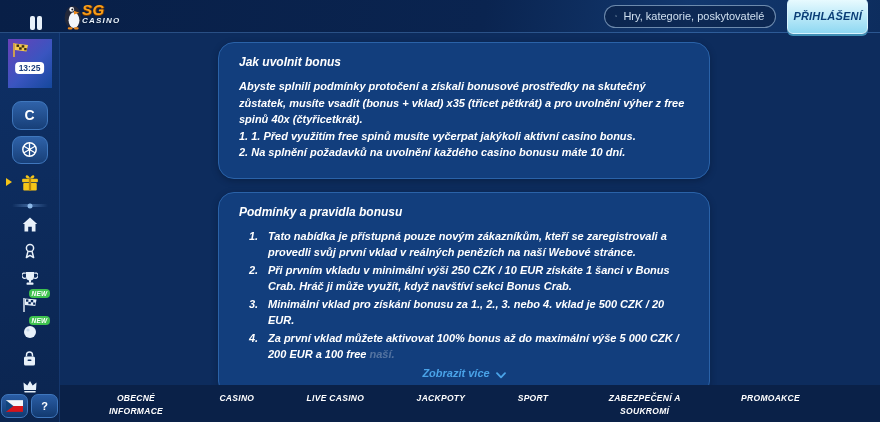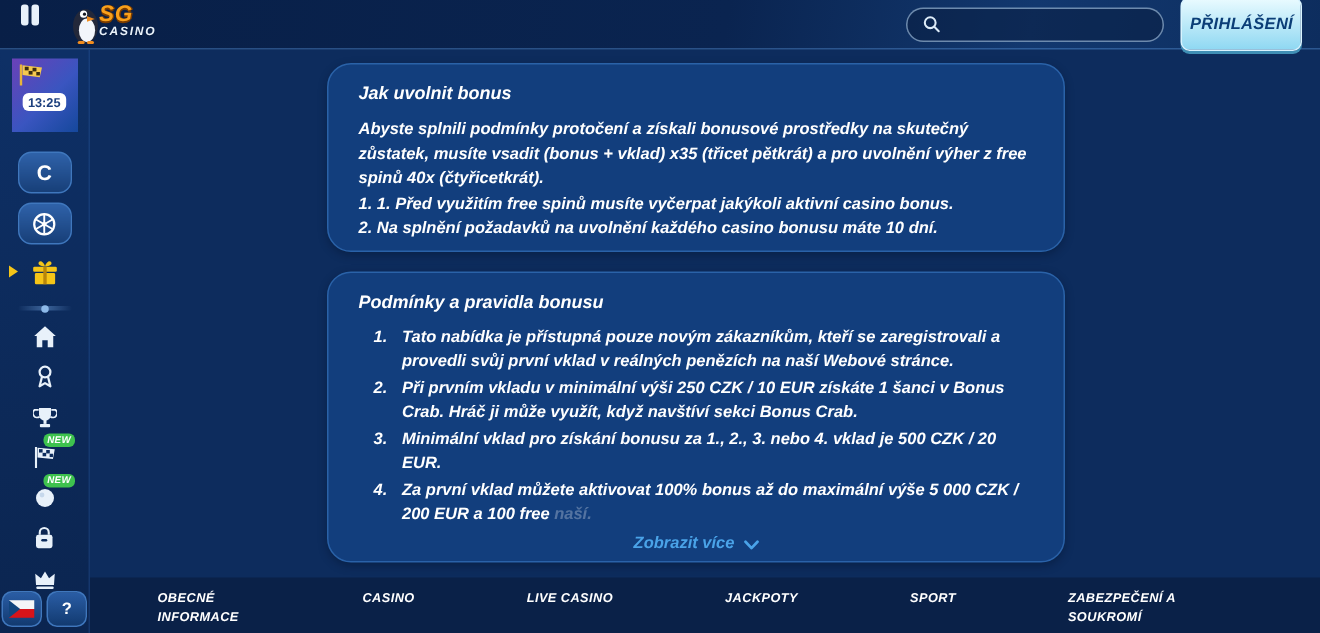--- a/index.html
+++ b/index.html
@@ -12,21 +12,21 @@
   }
 
   
   .navbar {
     position:absolute; top:0; left:0; width:880px; height:33px;
     background:linear-gradient(100deg,#081f47 0%,#0a2450 55%,#12386f 78%,#0d2d5e 100%);
     border-bottom:1px solid rgba(90,150,220,.4);
     display:flex; align-items:center; justify-content:space-between;
     padding:0 12px 0 14px; z-index:30;
   }
-  .nav-left { display:flex; align-items:flex-start; gap:20px; }
+  .nav-left { display:flex; align-items:flex-end; gap:20px;margin-left:16px; }
   .menu-toggle { display:flex; gap:2px; cursor:pointer; }
   .menu-toggle i { display:block; width:5px; height:14px; background:#e8f1fa; border-radius:2px; }
   .logo { display:flex; align-items:flex-start; cursor:pointer; }
   .logo-text { display:flex; flex-direction:column; margin-left:-4px; margin-top:1px; }
   .logo-sg {
     font-size:15px; font-weight:bold; font-style:italic; color:#f9a01b;
     letter-spacing:.5px; line-height:12px;
     text-shadow:0 1px 0 #7a3c00, 1px 0 0 #7a3c00;
   }
   .logo-casino {
@@ -126,21 +126,21 @@
   }
   .mini-btn .q { color:#fff; font-size:11px; font-weight:bold; }
 
   
   .main { position:absolute; top:33px; left:60px; width:820px; height:352px; }
   .content-col { width:492px; margin-left:158px; padding-top:9px; }
   .card {
     background:#123e7d;
     border:1px solid #2a62a8;
     border-radius:16px;
-    padding:12px 20px 6px 20px;
+    padding:12px 20px 17px 20px;
     box-shadow:0 2px 6px rgba(4,14,34,.35);
   }
   .card + .card { margin-top:13px; }
   .card h3 { font-size:12px; font-weight:bold; font-style:italic; margin-bottom:9px; }
   .card p, .card .li { font-size:11px; font-weight:bold; font-style:italic; line-height:1.5; }
   .card .li { display:flex; gap:5px; padding-left:10px; margin-bottom:1px; }
   .card .num { min-width:14px; }
   .faded { color:rgba(255,255,255,.28); margin-left:3px; }
   .show-more {
     margin-top:4px; text-align:center; cursor:pointer;
@@ -163,21 +163,21 @@
   .footer {
     position:absolute; bottom:0; left:60px; width:820px; height:37px;
     background:#0a2148;
     display:flex; justify-content:space-between;
     padding:7px 80px 0 45px;
     z-index:10;
   }
   .footer a {
     color:#fff; text-decoration:none; text-transform:uppercase;
     font-size:8.5px; font-weight:bold; font-style:italic;
-    letter-spacing:.3px; line-height:1.5; display:block;
+    letter-spacing:.3px; line-height:1.5; display:block;text-align:center;
   }
   .footer a.w1 { max-width:62px; }
   .footer a.w6 { max-width:88px; }
 </style>
 </head>
 <body>
 
 <header class="navbar">
   <div class="nav-left">
     <span class="menu-toggle">
@@ -199,20 +199,21 @@
         <span class="logo-casino">CASINO</span>
       </div>
     </div>
   </div>
   <div class="nav-right">
     <label class="search">
       <svg width="12" height="12" viewBox="0 0 14 14">
         <circle cx="6" cy="6" r="4.2" fill="none" stroke="#dcebf8" stroke-width="1.6"></circle>
         <line x1="9.2" y1="9.2" x2="12.6" y2="12.6" stroke="#dcebf8" stroke-width="1.6" stroke-linecap="round"></line>
       </svg>
+      <input type="text" placeholder="Hry, kategorie, poskytovatelé" style="">
     </label>
     <button class="btn-login">PŘIHLÁŠENÍ</button>
   </div>
 </header>
 
 <aside class="sidebar">
   <div class="tour-banner">
     <svg width="18" height="16" viewBox="0 0 18 16">
       <line x1="2" y1="1" x2="2" y2="15" stroke="#e8b43a" stroke-width="1.6"></line>
       <path d="M3 1.5 L16 3 L14.5 9.5 L3 8 Z" fill="#f5c94e"></path>
@@ -369,13 +370,14 @@
   </div>
 </main>
 
 <footer class="footer">
   <a href="#" class="w1">OBECNÉ INFORMACE</a>
   <a href="#">CASINO</a>
   <a href="#">LIVE CASINO</a>
   <a href="#">JACKPOTY</a>
   <a href="#">SPORT</a>
   <a href="#" class="w6">ZABEZPEČENÍ A SOUKROMÍ</a>
+  <a href="#">PROMOAKCE</a>
 </footer>
 
 </body></html>

